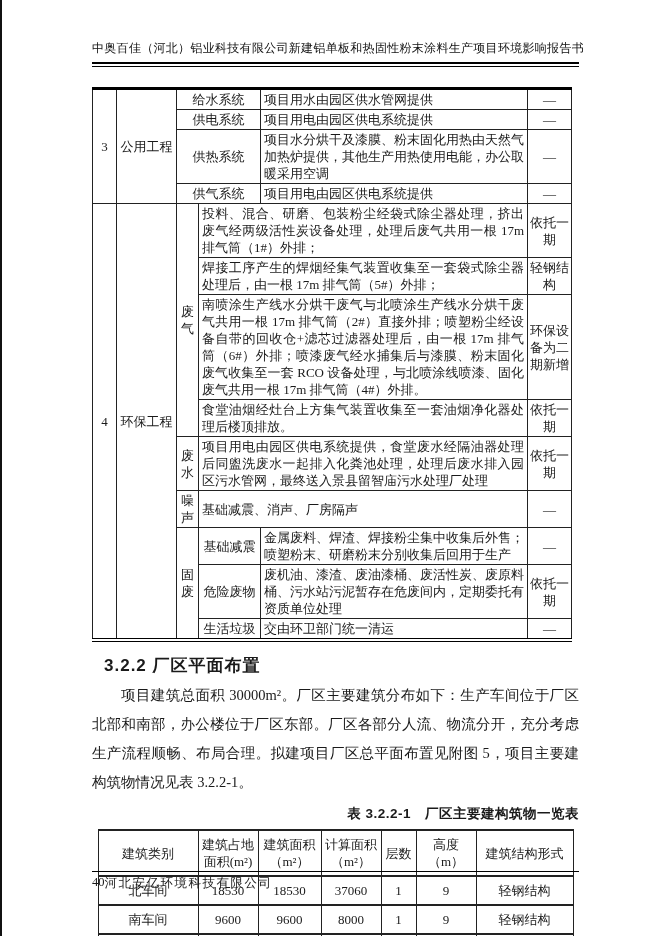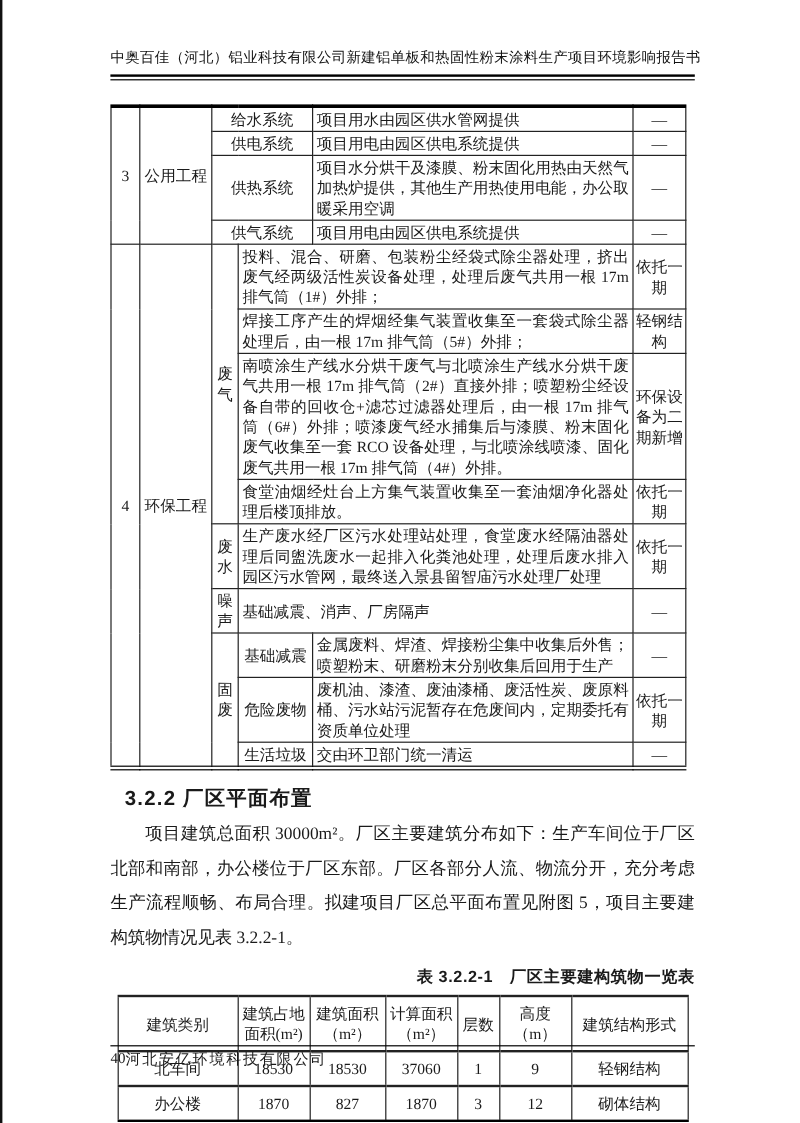--- a/index.html
+++ b/index.html
@@ -114,21 +114,21 @@
       <tr>
         <td class="desc" colspan="2">南喷涂生产线水分烘干废气与北喷涂生产线水分烘干废气共用一根 17m 排气筒（2#）直接外排；喷塑粉尘经设备自带的回收仓+滤芯过滤器处理后，由一根 17m 排气筒（6#）外排；喷漆废气经水捕集后与漆膜、粉末固化废气收集至一套 RCO 设备处理，与北喷涂线喷漆、固化废气共用一根 17m 排气筒（4#）外排。</td>
         <td class="c">环保设备为二期新增</td>
       </tr>
       <tr>
         <td class="desc" colspan="2">食堂油烟经灶台上方集气装置收集至一套油烟净化器处理后楼顶排放。</td>
         <td class="c">依托一期</td>
       </tr>
       <tr>
         <td class="c">废水</td>
-        <td class="desc" colspan="2">生产废水经厂区污水处理站处理，食堂废水经隔油器处理后同盥洗废水一起排入化粪池处理，处理后废水排入园区污水管网，最终送入景县留智庙污水处理厂处理</td>
+        <td class="desc" colspan="2">项目用电由园区供电系统提供，食堂废水经隔油器处理后同盥洗废水一起排入化粪池处理，处理后废水排入园区污水管网，最终送入景县留智庙污水处理厂处理</td>
         <td class="c">依托一期</td>
       </tr>
       <tr>
         <td class="c">噪声</td>
         <td class="desc-c" colspan="2">基础减震、消声、厂房隔声</td>
         <td class="c">—</td>
       </tr>
       <tr>
         <td class="c" rowspan="3">固废</td>
         <td class="c">基础减震</td>
@@ -178,20 +178,29 @@
       <tr>
         <td>北车间</td>
         <td>18530</td>
         <td>18530</td>
         <td>37060</td>
         <td>1</td>
         <td>9</td>
         <td>轻钢结构</td>
       </tr>
       <tr>
+        <td>南车间</td>
+        <td>9600</td>
+        <td>9600</td>
+        <td>8000</td>
+        <td>1</td>
+        <td>9</td>
+        <td>轻钢结构</td>
+      </tr>
+      <tr>
         <td>办公楼</td>
         <td>1870</td>
         <td>827</td>
         <td>1870</td>
         <td>3</td>
         <td>12</td>
         <td>砌体结构</td>
       </tr>
 
     </tbody>

